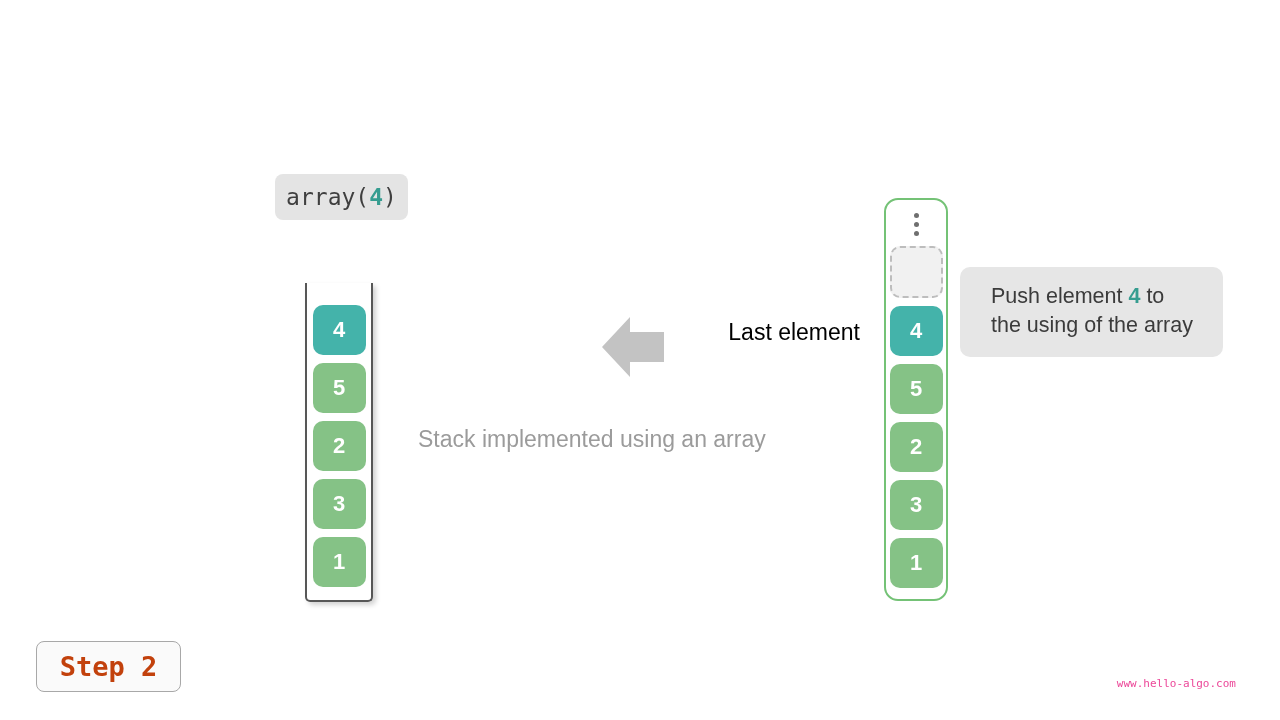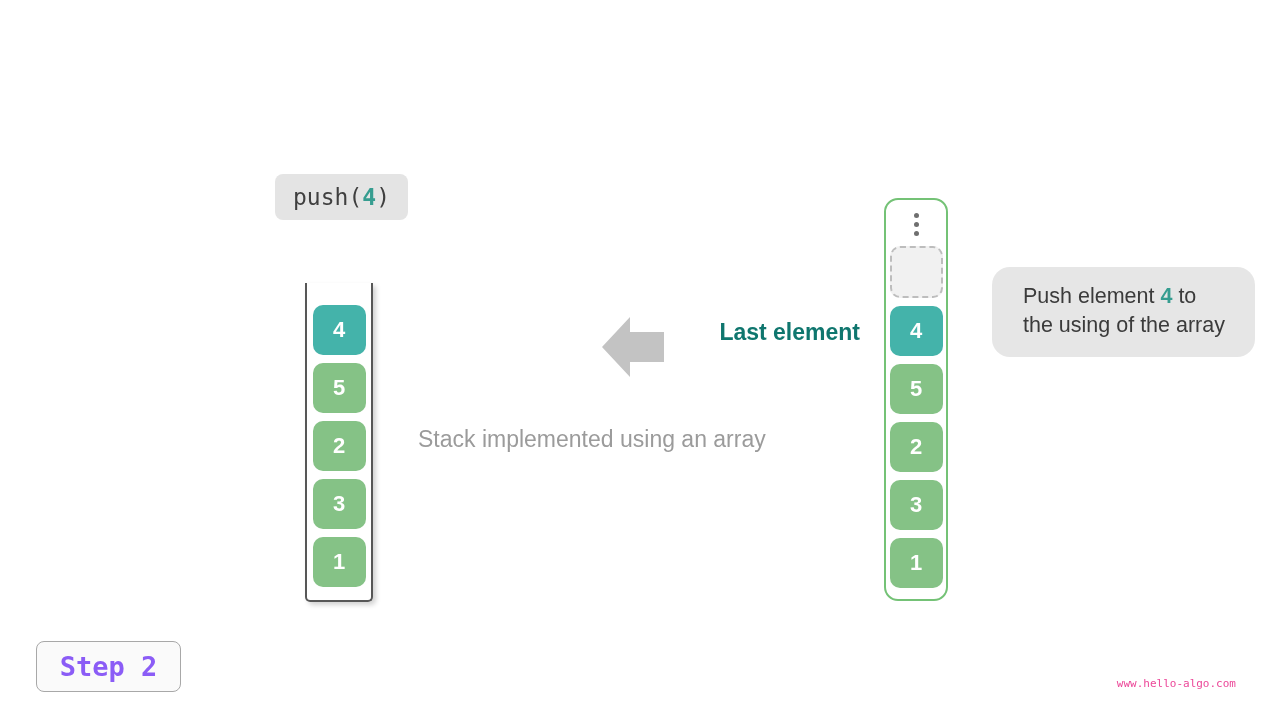--- a/index.html
+++ b/index.html
@@ -83,73 +83,73 @@
   .dots span {
     width: 5px; height: 5px; border-radius: 50%;
     background: #6f6f6f;
   }
 
   
   .arrow { left: 602px; top: 317px; }
 
   
   .label-bold {
-    font-size: 23px; font-weight: bold; color: #0f766e;
+    font-size: 23px; font-weight: normal; color: #000000;
     width: 240px; text-align: right;
   }
   .label-last { left: 620px; top: 319px; }
   .label-first { left: 615px; top: 552px; }
   .caption {
     left: 418px; top: 426px; width: 440px;
     text-align: left;
     font-size: 23px; color: #9b9b9b;
   }
 
   
   .tooltip {
-    left: 992px; top: 267px;
+    left: 960px; top: 267px;
     width: 263px; height: 90px;
     box-sizing: border-box;
     background: #e6e6e6;
-    border-radius: 18px;
+    border-radius: 10px;
     padding: 15px 0 11px 31px;
     font-size: 21.5px; line-height: 29px;
     color: #3b3b3b;
   }
   .tooltip .hl { color: #369d90; font-weight: bold; }
 
   
   .step-box {
     left: 36px; top: 641px;
     width: 145px; height: 51px;
     box-sizing: border-box;
     background: #fafafa;
     border: 1.5px solid #a8a8a8;
     border-radius: 8px;
     display: flex; align-items: center; justify-content: center;
     font-family: "DejaVu Sans Mono", monospace;
     font-size: 27px; font-weight: bold;
-    color: #8b5cf6;
+    color: #c2410c;
   }
 
   
   .watermark {
     right: 44px; top: 677px;
     font-family: "DejaVu Sans Mono", monospace;
     font-size: 11px;
     color: #ec4899;
   }
 </style>
 </head>
 <body>
 
 <div class="canvas">
 
   <div class="abs op-box">
-    <span>push(</span>
+    <span>array(</span>
       <span class="hl">4</span>
       <span>)</span>
   </div>
 
   <div class="abs stack-open">
     <div class="cell teal">4</div>
     <div class="cell">5</div>
     <div class="cell">2</div>
     <div class="cell">3</div>
     <div class="cell">1</div>

